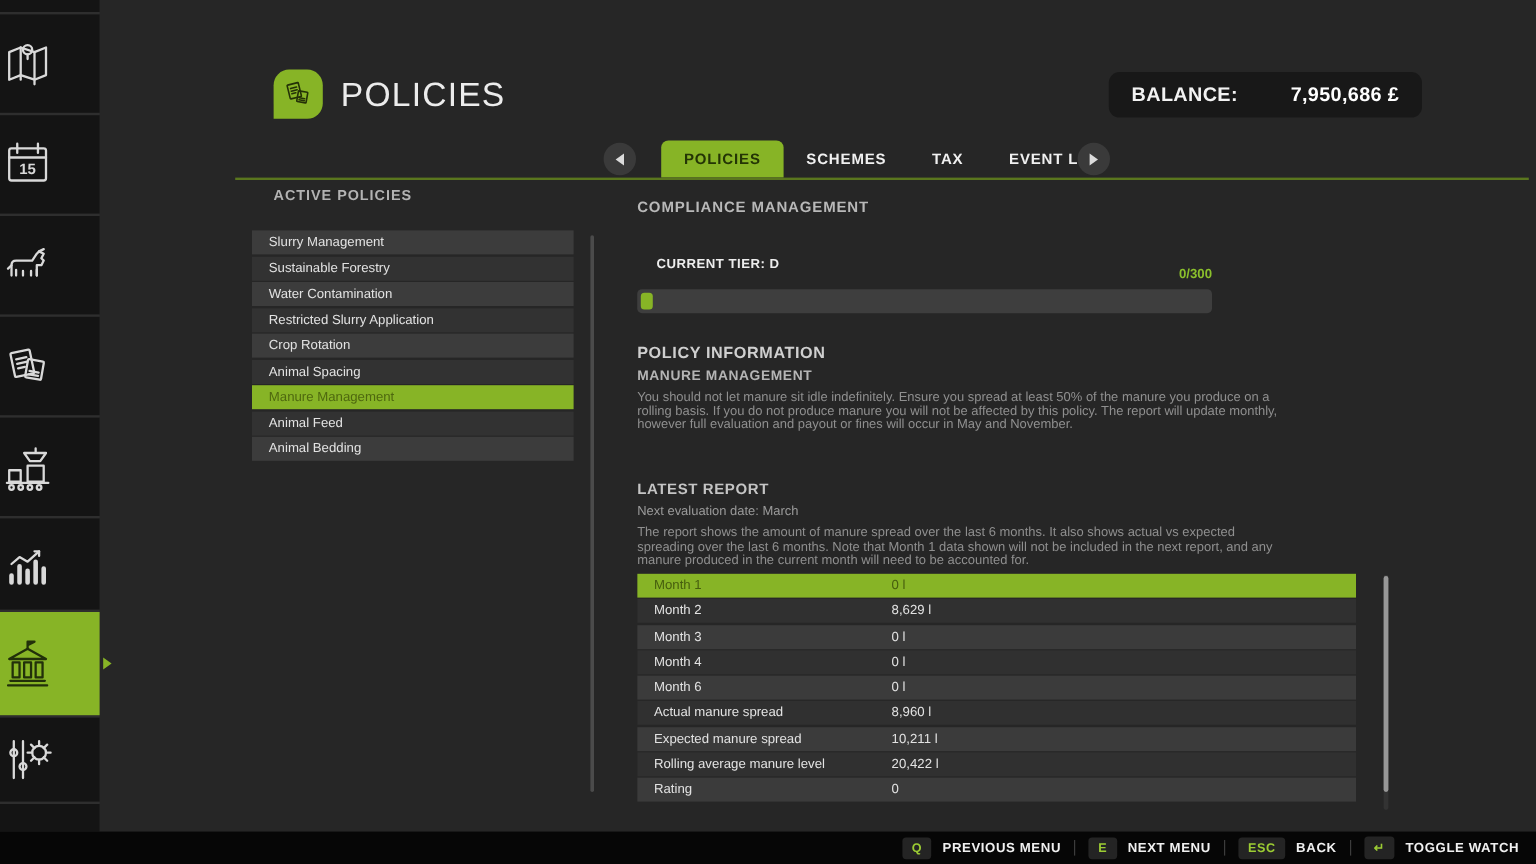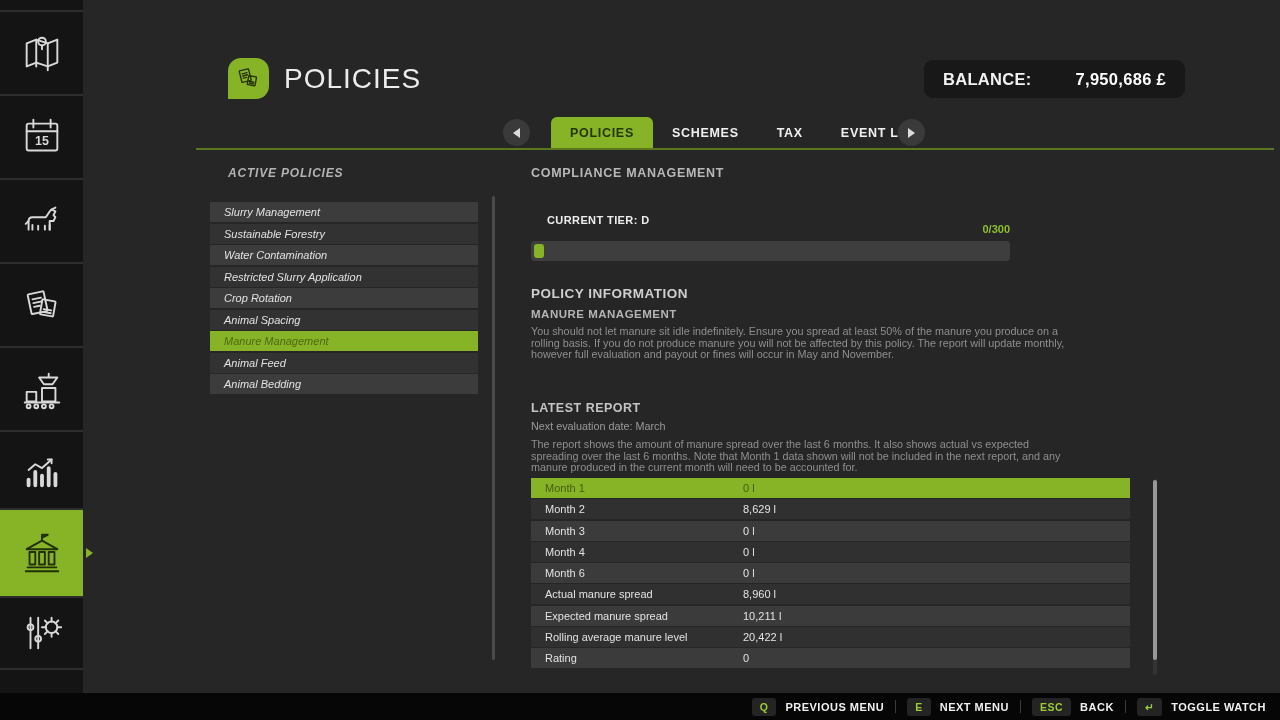--- a/index.html
+++ b/index.html
@@ -2,21 +2,21 @@
 <html><head>
 <meta charset="utf-8">
 <style>
   html,body{margin:0;padding:0;background:#000;}
   .screen{position:relative;width:1280px;height:720px;background:#262626;overflow:hidden;
           font-family:"Liberation Sans",sans-serif;}
 
   
   .sidebar{position:absolute;left:0;top:0;width:83px;height:693px;background:#2e2e2e;
            display:flex;flex-direction:column;gap:2px;}
-  .side-tile{background:#141414;flex:none;display:flex;align-items:center;justify-content:center;}
+  .side-tile{background:#141414;flex:none;display:flex;align-items:center;justify-content:flex-start;}
   .side-tile svg{stroke:#d9d9d9;fill:none;stroke-width:2;stroke-linecap:round;stroke-linejoin:round;}
   .side-tile.active{background:#87b426;position:relative;}
   .side-tile.active svg{stroke:#22300a;}
   .side-tile.active::after{content:"";position:absolute;left:86px;top:50%;transform:translateY(-50%);
            border-left:7px solid #87b426;border-top:5px solid transparent;border-bottom:5px solid transparent;}
 
   
   .app-icon{position:absolute;left:228px;top:58px;width:41px;height:41px;background:#87b426;
             border-radius:13px 13px 13px 0;display:flex;align-items:center;justify-content:center;}
   .app-icon svg{stroke:#243107;fill:none;stroke-width:2.4;stroke-linecap:round;stroke-linejoin:round;}
@@ -32,21 +32,21 @@
   .tab-arrow.prev{left:503px;} .tab-arrow.next{left:898px;}
   .tri-l{width:0;height:0;border-top:5px solid transparent;border-bottom:5px solid transparent;border-right:7px solid #dcdcdc;}
   .tri-r{width:0;height:0;border-top:5px solid transparent;border-bottom:5px solid transparent;border-left:7px solid #dcdcdc;}
   .tabs{position:absolute;left:551px;top:117px;height:31px;display:flex;}
   .tab{display:flex;align-items:center;padding:0 19px;color:#f0f0f0;font-size:12.5px;font-weight:bold;
        letter-spacing:.7px;cursor:pointer;}
   .tab.active{background:#87b426;color:#243505;border-radius:6px 6px 0 0;}
   .tabs-underline{position:absolute;left:196px;right:6px;top:148px;height:2px;background:#5a761e;}
 
   
-  .left-panel{position:absolute;left:210px;top:166px;width:268px;font-style:italic;}
+  .left-panel{position:absolute;left:210px;top:156px;width:268px;}
   .panel-heading{font-size:12px;font-weight:bold;color:#b3b3b3;letter-spacing:.8px;margin:0 0 0 18px;}
   .policy-list{margin-top:22px;}
   .policy-row{height:20px;margin-bottom:1.5px;display:flex;align-items:center;padding-left:14px;
               font-size:11px;color:#e2e2e2;cursor:pointer;}
   .policy-row:nth-child(odd){background:#3c3c3c;}
   .policy-row:nth-child(even){background:#323232;}
   .policy-row.selected{background:#87b426;color:#4e680f;}
   .list-scrollbar{position:absolute;left:492px;top:196px;width:3px;height:464px;background:#4b4b4b;border-radius:2px;}
 
   

